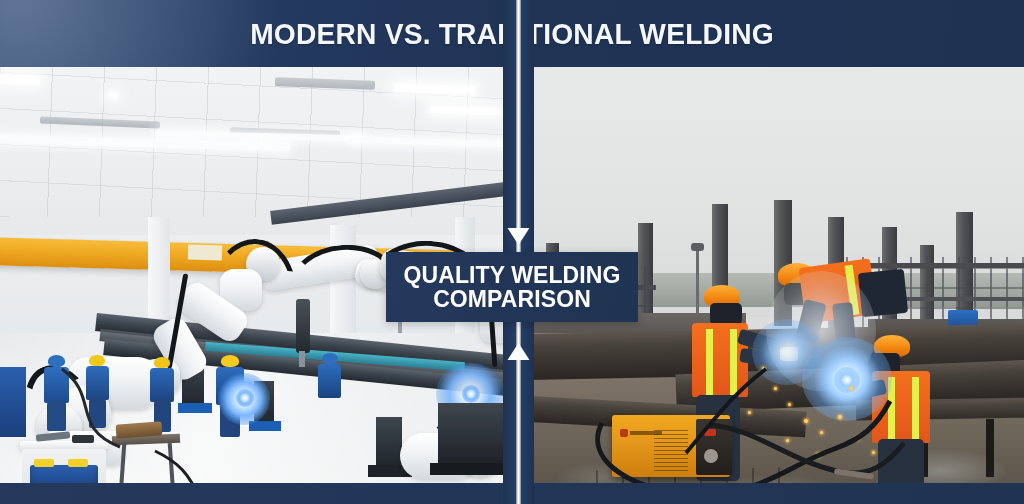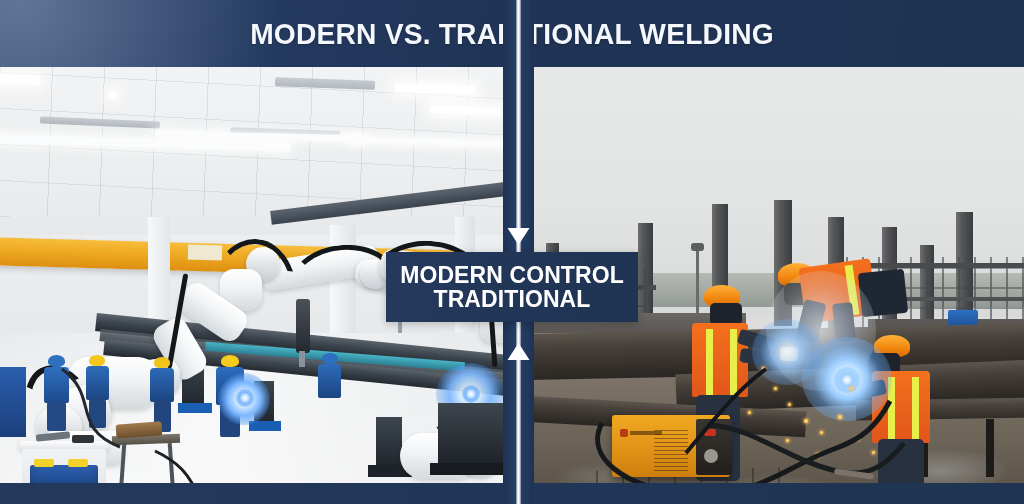--- a/index.html
+++ b/index.html
@@ -492,22 +492,22 @@
       <polygon points="14.5,23 3.5,6 25.5,6" fill="#ffffff"></polygon>
     </svg>
   </div>
   <div class="arrow" style="top:342px;">
     <svg width="29" height="24" viewBox="0 0 29 24">
       <polygon points="14.5,1 25.5,18 3.5,18" fill="#ffffff"></polygon>
     </svg>
   </div>
 
   <div class="label-box">
-    <div class="label-line">MODERN CONTROL</div>
-    <div class="label-line">TRADITIONAL</div>
+    <div class="label-line">QUALITY WELDING</div>
+    <div class="label-line">COMPARISON</div>
   </div>
 
   <div class="header-bar">
     <div class="header-title">MODERN VS. TRADITIONAL WELDING</div>
   </div>
   <div class="footer-bar"></div>
 
 </div>
 
 </body></html>

